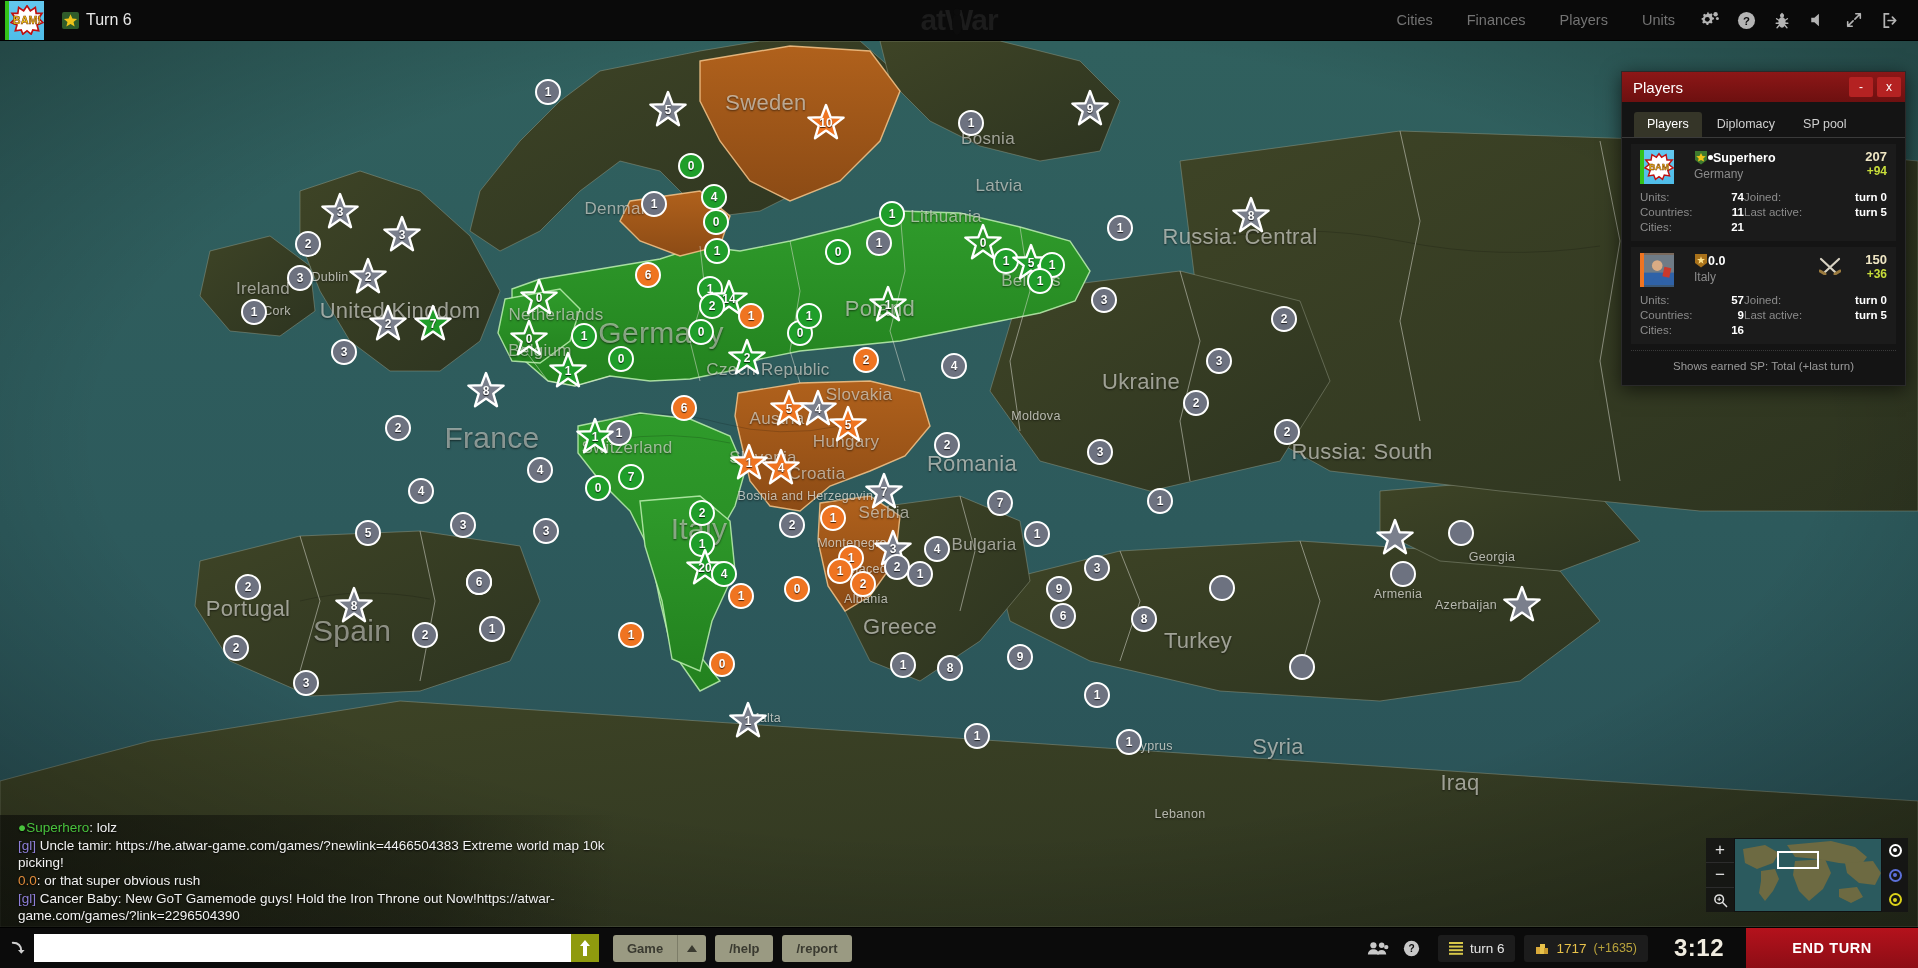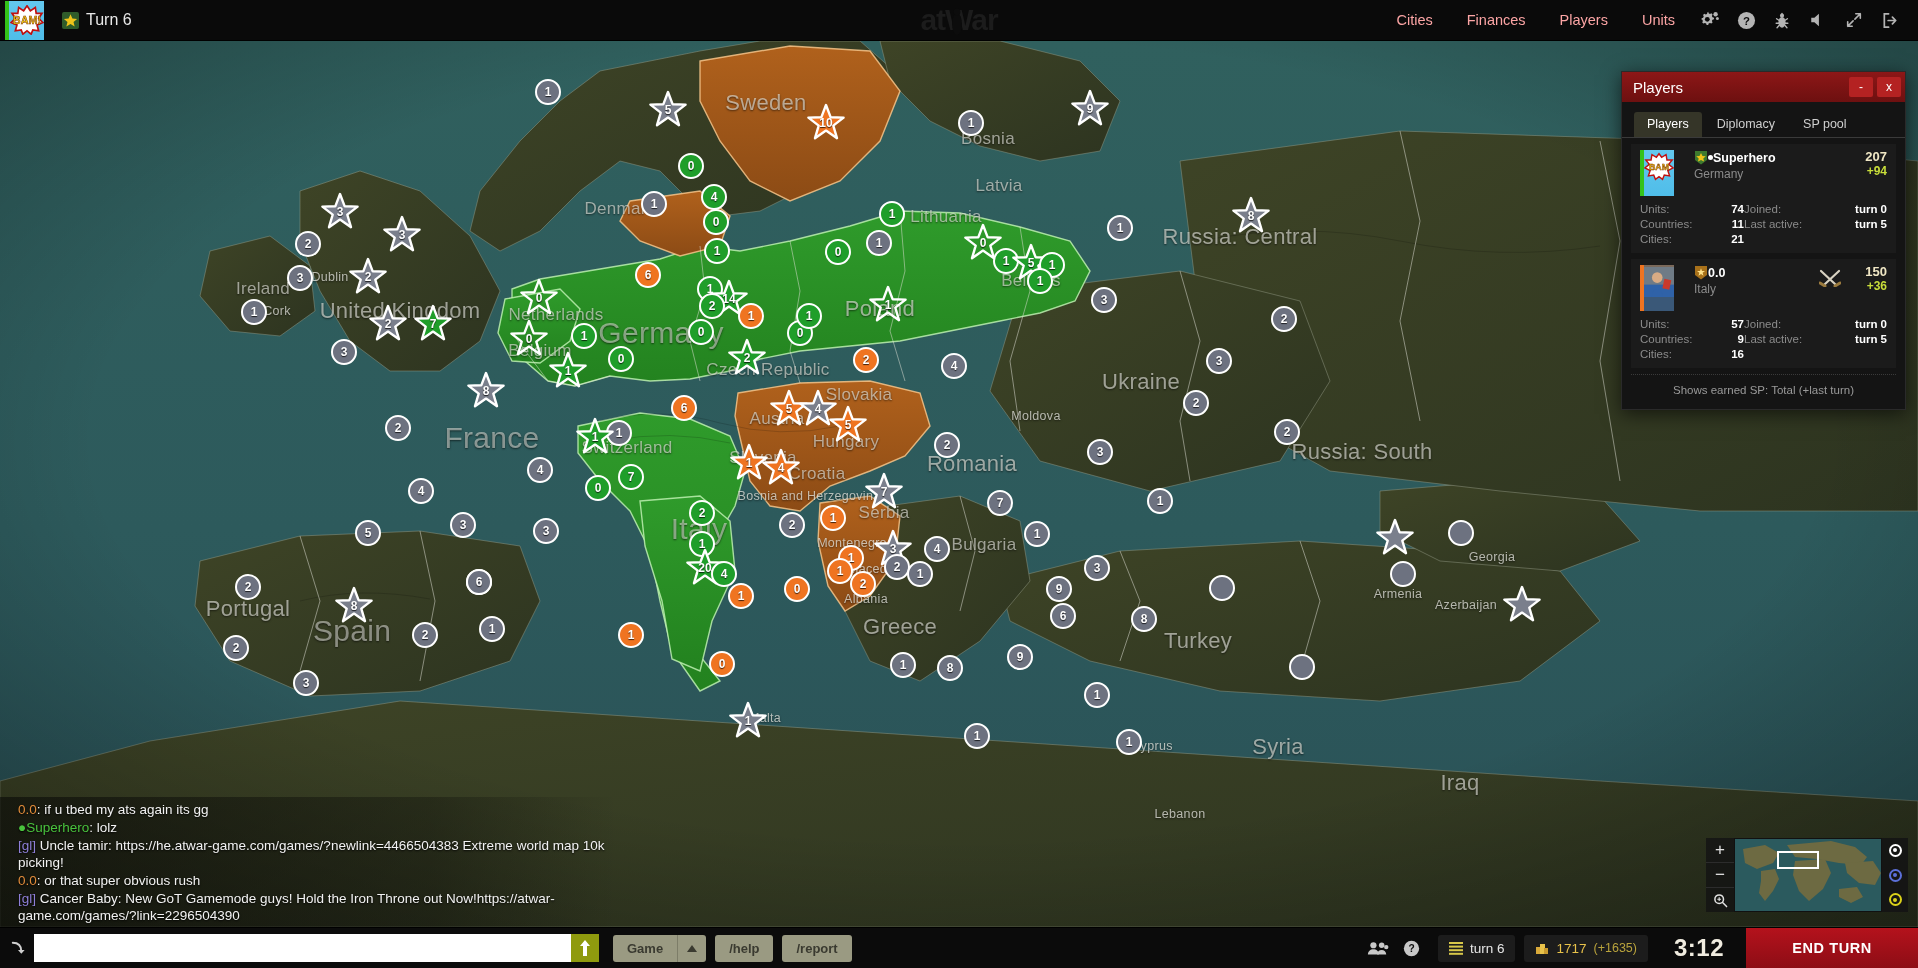--- a/index.html
+++ b/index.html
@@ -41,21 +41,21 @@
     position:absolute; left:50%; top:2px; transform:translateX(-50%);
     width:210px; height:37px; pointer-events:none;
   }
   .logo-text{
     font-family:"Liberation Sans", sans-serif;
     font-weight:bold; font-size:30px; letter-spacing:-1px;
     fill:#1c1c1c;
   }
   .nav-links{ display:flex; align-items:center; gap:0px; }
   .nav-link{
-    color:#fca5a5; font-size:14.5px; padding:10px 17px; cursor:pointer;
+    color:#737373; font-size:14.5px; padding:10px 17px; cursor:pointer;
     white-space:nowrap;
   }
   .nav-icons{ display:flex; align-items:center; gap:0; padding-right:10px; }
   .nav-icon{
     width:36px; height:41px; display:flex; align-items:center; justify-content:center;
     cursor:pointer; color:#b4b4b4;
   }
   .nav-icon svg{ display:block; }
 
   
@@ -127,21 +127,21 @@
     border-radius:3px 3px 0 0;
   }
   .pp-tab.active{ background:#353528; color:#fff; }
   .pp-body{ padding:6px 9px 9px; background:#141414; }
   .player-card{
     background:#1b1b1b; margin-bottom:6px; position:relative;
     padding:6px 9px 8px 9px; display:block;
   }
   .pc-top{ display:flex; align-items:flex-start; gap:8px; position:relative; }
   .pc-avatar{
-    width:34px;height:46px; flex:0 0 auto; position:relative; overflow:hidden;
+    width:34px;height:34px; flex:0 0 auto; position:relative; overflow:hidden;
   }
   .pc-avatar.bam{ background:linear-gradient(180deg,#63c8ef,#4fbde9); border-left:4px solid #34c21a; }
   .pc-avatar.ph{ background:linear-gradient(180deg,#7d6a5a 0%,#3a5878 60%); border-left:4px solid #ef7421; }
   .pc-names{ flex:1; padding-left:12px; }
   .pc-name{ color:#fff; font-weight:bold; font-size:12.5px; display:flex; align-items:center; }
   .pc-dot{ width:5px;height:5px;border-radius:50%; background:#fff; display:inline-block; }
   .pc-country{ color:#8b8b8b; font-size:12px; margin-top:2px; }
   .pc-score{ text-align:right; color:#efe6c4; font-size:13px; font-weight:bold; line-height:1.15;}
   .pc-gain{ color:#c8dd3a; font-size:12px; font-weight:bold; }
   .pc-rank{ width:14px;height:15px; display:inline-block; position:relative; }
@@ -1025,21 +1025,20 @@
           <span></span>
             <span></span>
         </div>
       </div>
 
       <div class="pp-foot">Shows earned SP: Total (+last turn)</div>
     </div>
   </div>
 
   <div id="chatlog">
-      <div class="chat-line"><span class="nm-orange">0.0</span>: if u tbed my ats again its gg</div>
       <div class="chat-line"><span class="nm-green">●Superhero</span>: lolz</div>
       <div class="chat-line"><span class="tag-gl">[gl] </span>Uncle tamir: https://he.atwar-game.com/games/?newlink=4466504383 Extreme world map 10k picking!</div>
       <div class="chat-line"><span class="nm-orange">0.0</span>: or that super obvious rush</div>
       <div class="chat-line"><span class="tag-gl">[gl] </span>Cancer Baby: New GoT Gamemode guys! Hold the Iron Throne out Now!https://atwar-game.com/games/?link=2296504390</div>
     </div>
 
   <div id="minimap-wrap">
     <div class="mm-zoom">
       <div>+</div>
       <div>−</div>

